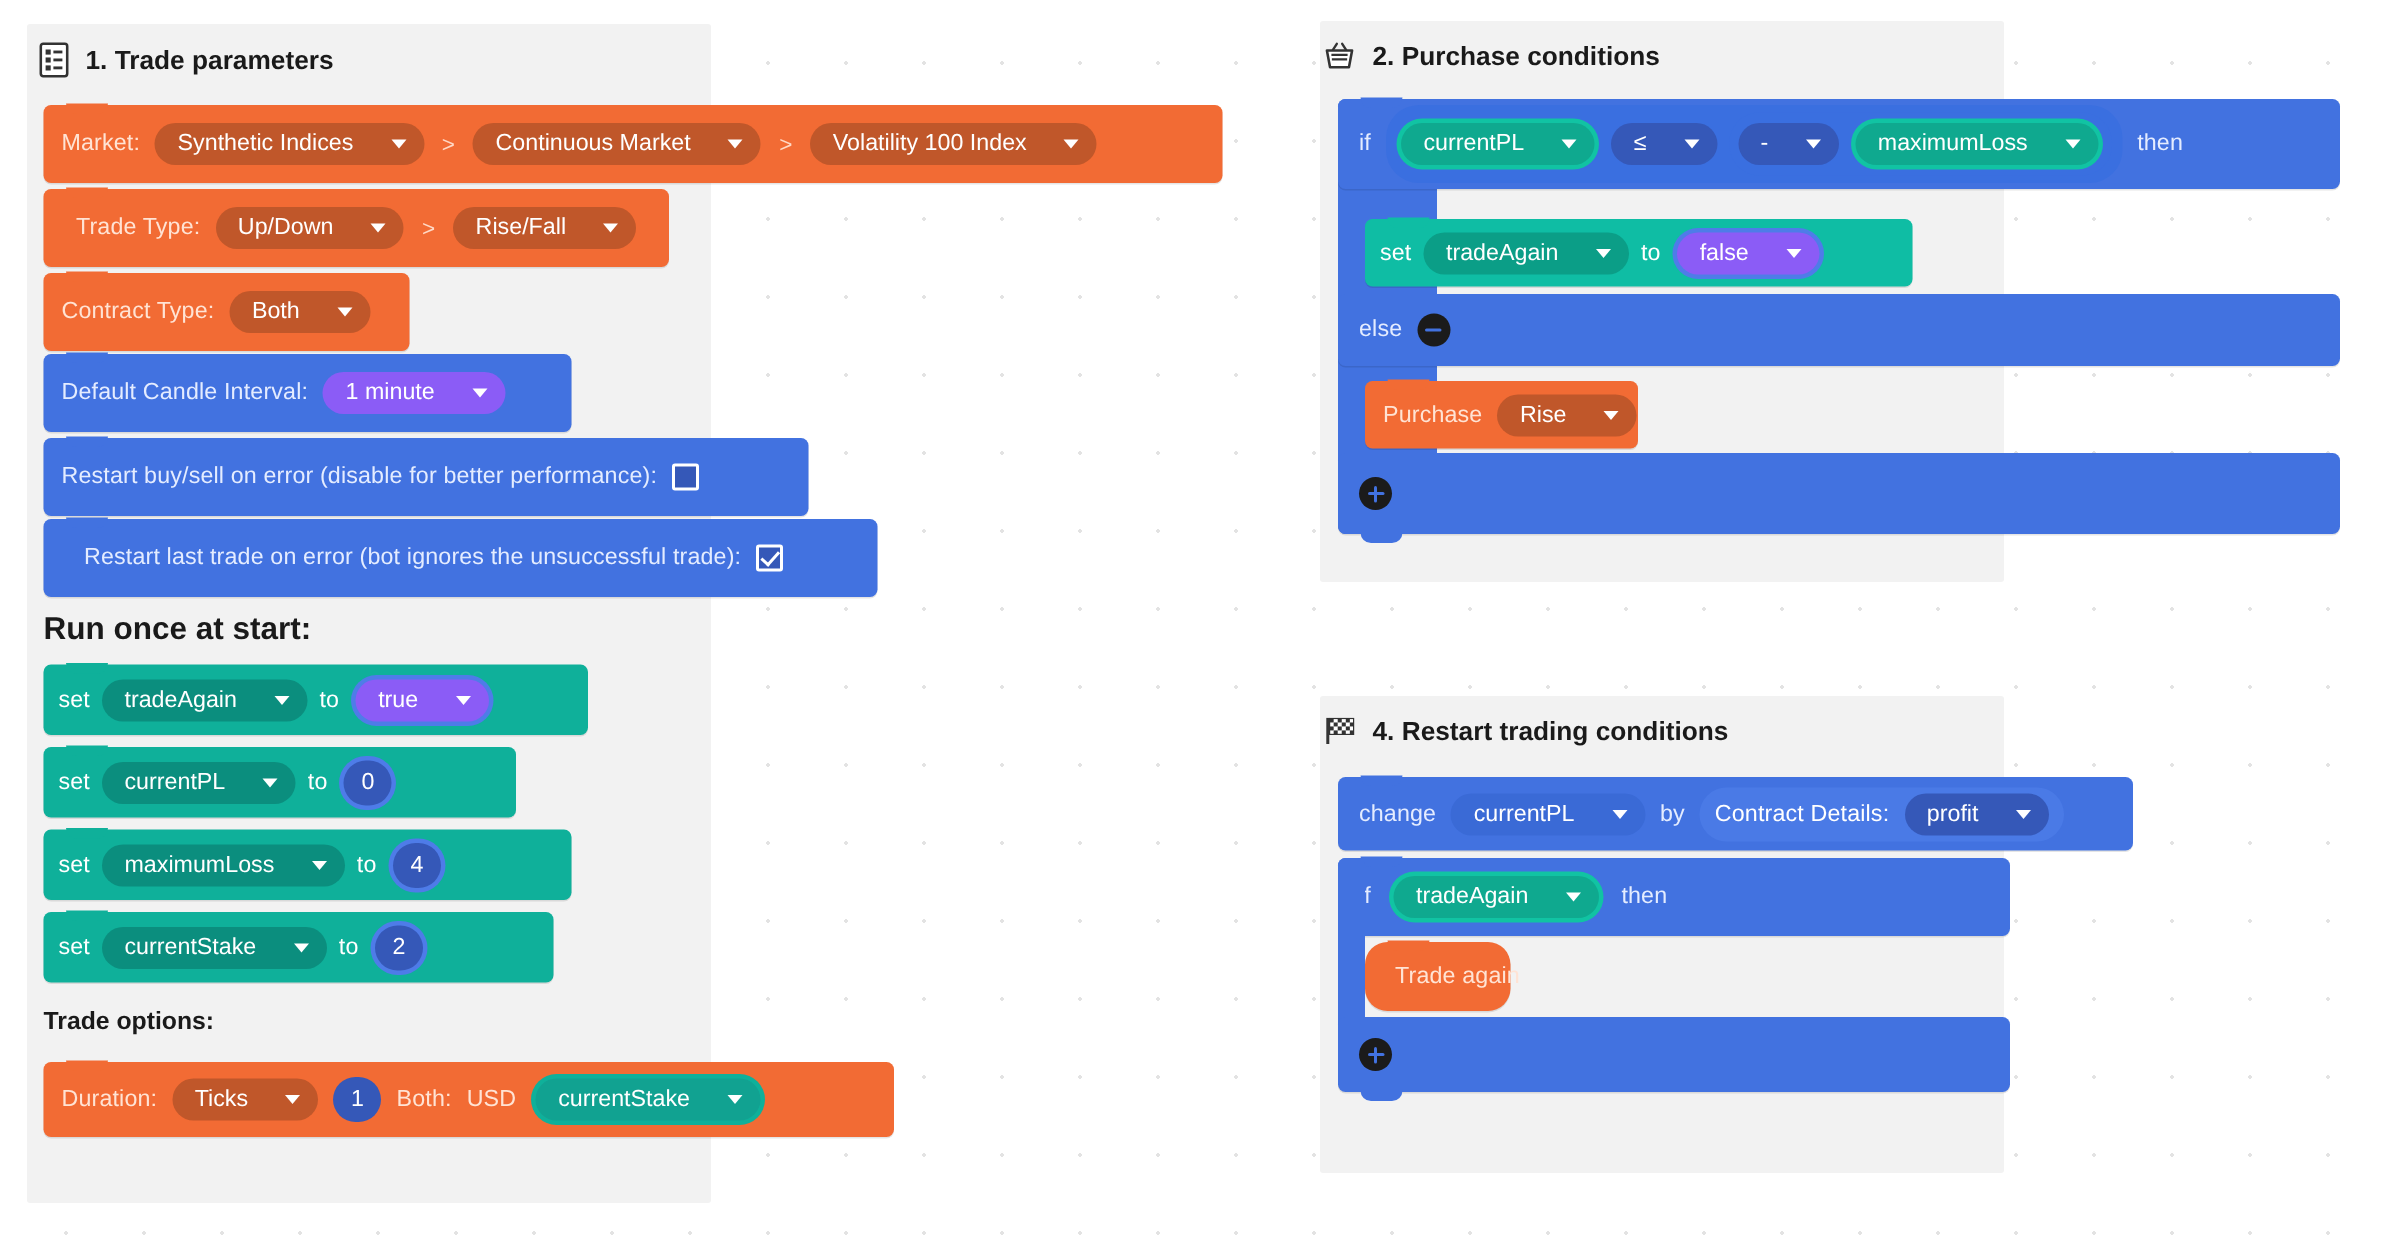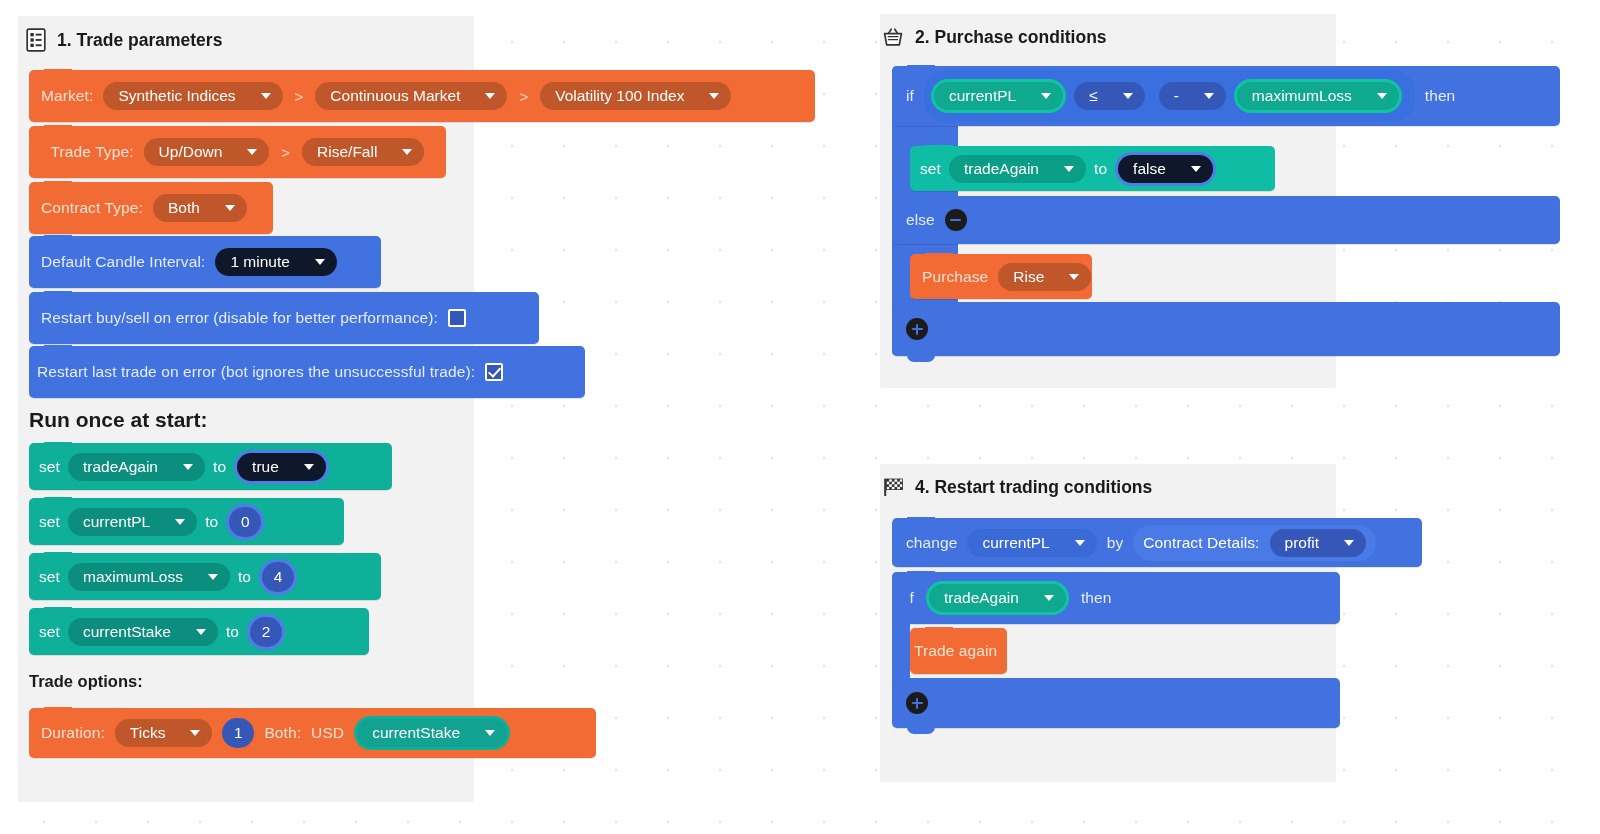--- a/index.html
+++ b/index.html
@@ -80,21 +80,21 @@
     display: inline-flex;
     align-items: center;
     gap: 25px;
     border-radius: 16px;
     padding: 5px 12px 5px 15px;
     font-size: 15.5px;
     color: #ffffff;
     white-space: nowrap;
   }
   .pill.o  { background: #c0572a; }
-  .pill.b  { background: #0f172a; }
+  .pill.b  { background: #8b5cf6; }
   .pill.t  { background: #0b8e7e; }
   .pill.tl { background: #11a291; }
 
   
   .socket {
     display: inline-flex;
     align-items: center;
     border-radius: 18px;
     padding: 3px;
   }
@@ -295,21 +295,21 @@
     </div>
   </div>
 
   <div class="blk blue notch" style="left:29px; top:292px; width:510px; height:52px; padding:0 12px;">
     <div class="row gap10">
       <span class="lbl dimb">Restart buy/sell on error (disable for better performance):</span>
       <span class="cbox"></span>
     </div>
   </div>
 
-  <div class="blk blue notch" style="left:29px; top:346px; width:556px; height:52px; padding:0 8px;">
+  <div class="blk blue notch" style="left:29px; top:346px; width:556px; height:52px; padding:0 27px;">
     <div class="row gap10">
       <span class="lbl dimb">Restart last trade on error (bot ignores the unsuccessful trade):</span>
       <span class="cbox on"></span>
     </div>
   </div>
 
   <div class="section-head" style="left:29px; top:408px; font-size:21px;">
     <span>Run once at start:</span>
   </div>
 
@@ -499,21 +499,21 @@
           <span>tradeAgain</span>
           <i class="caret"></i>
         </span>
       </span>
       <span class="lbl dimb">then</span>
     </div>
   </div>
 
   <div class="cwrap blue" style="left:892px; top:572px; width:18px; height:142px;"></div>
 
-  <div class="blk orange notch" style="left:910px; top:628px; width:97px; height:46px; padding:0 4px;">
+  <div class="blk orange notch" style="left:910px; top:628px; width:97px; height:46px; padding:0 20px;border-radius:15px;">
     <span class="lbl dim">Trade again</span>
   </div>
 
   <div class="blk blue" style="left:892px; top:678px; width:448px; height:50px; padding:0 10px;">
     <span class="mut plus" style="margin-left:4px;"></span>
   </div>
   <div style="position:absolute; left:907px; top:727px; width:28px; height:7px; background:#4272e0; border-radius:0 0 7px 7px;"></div>
 
 </div>
 

